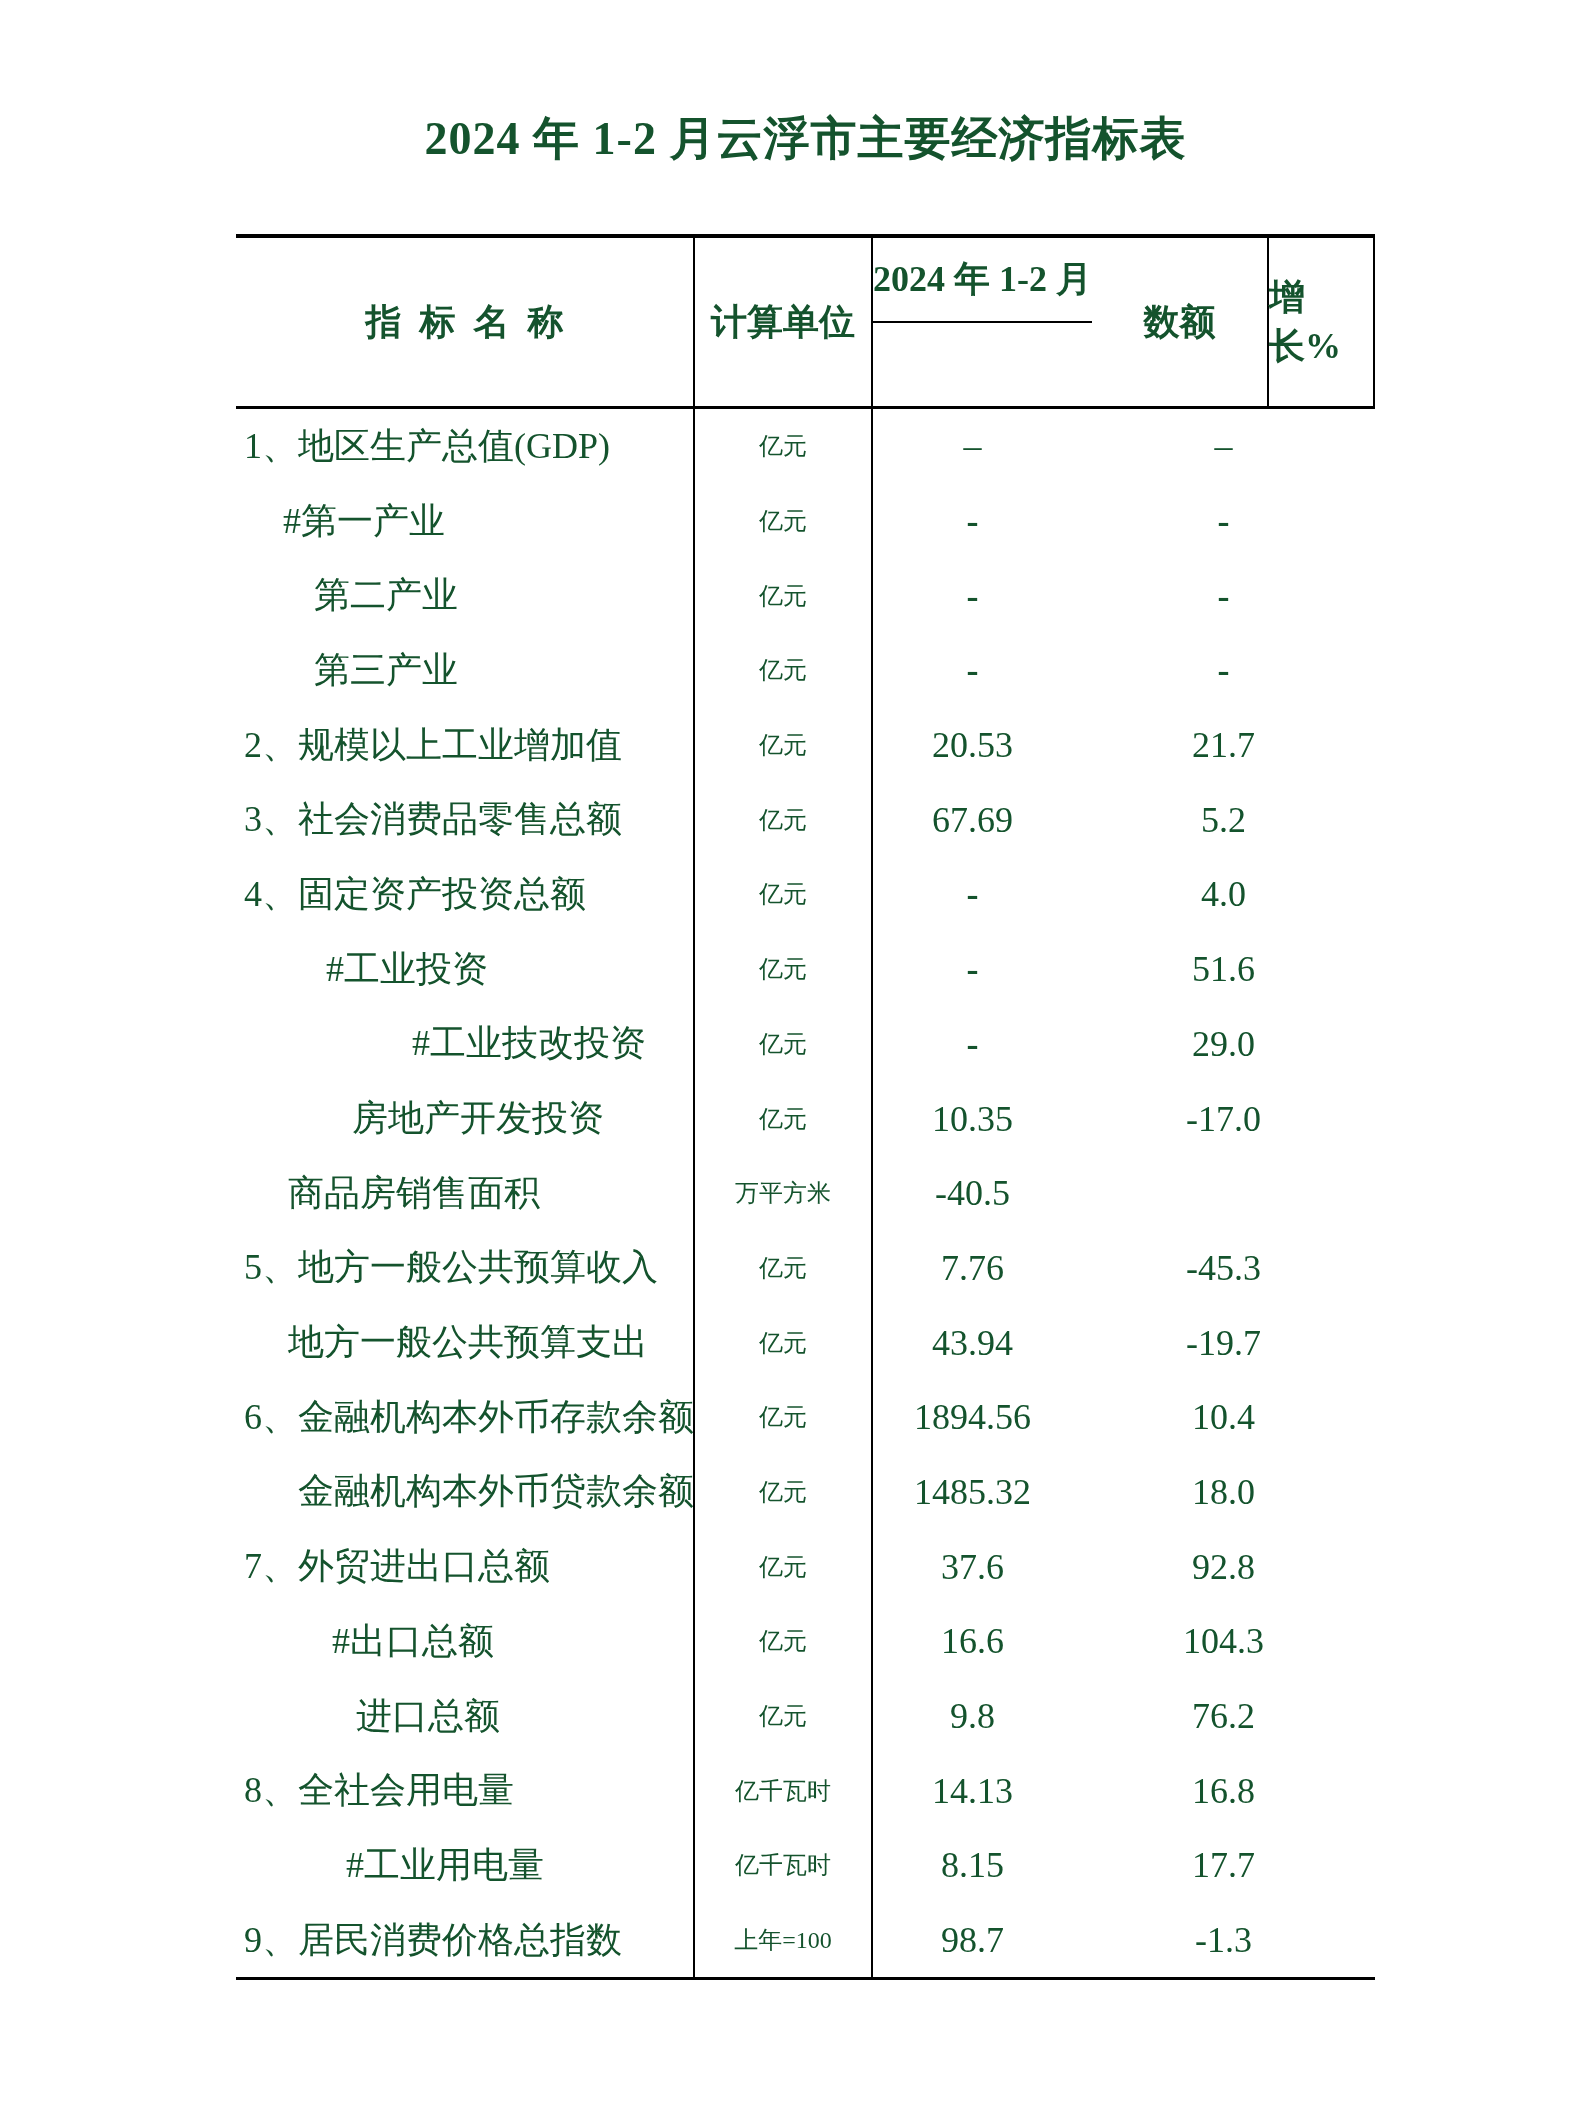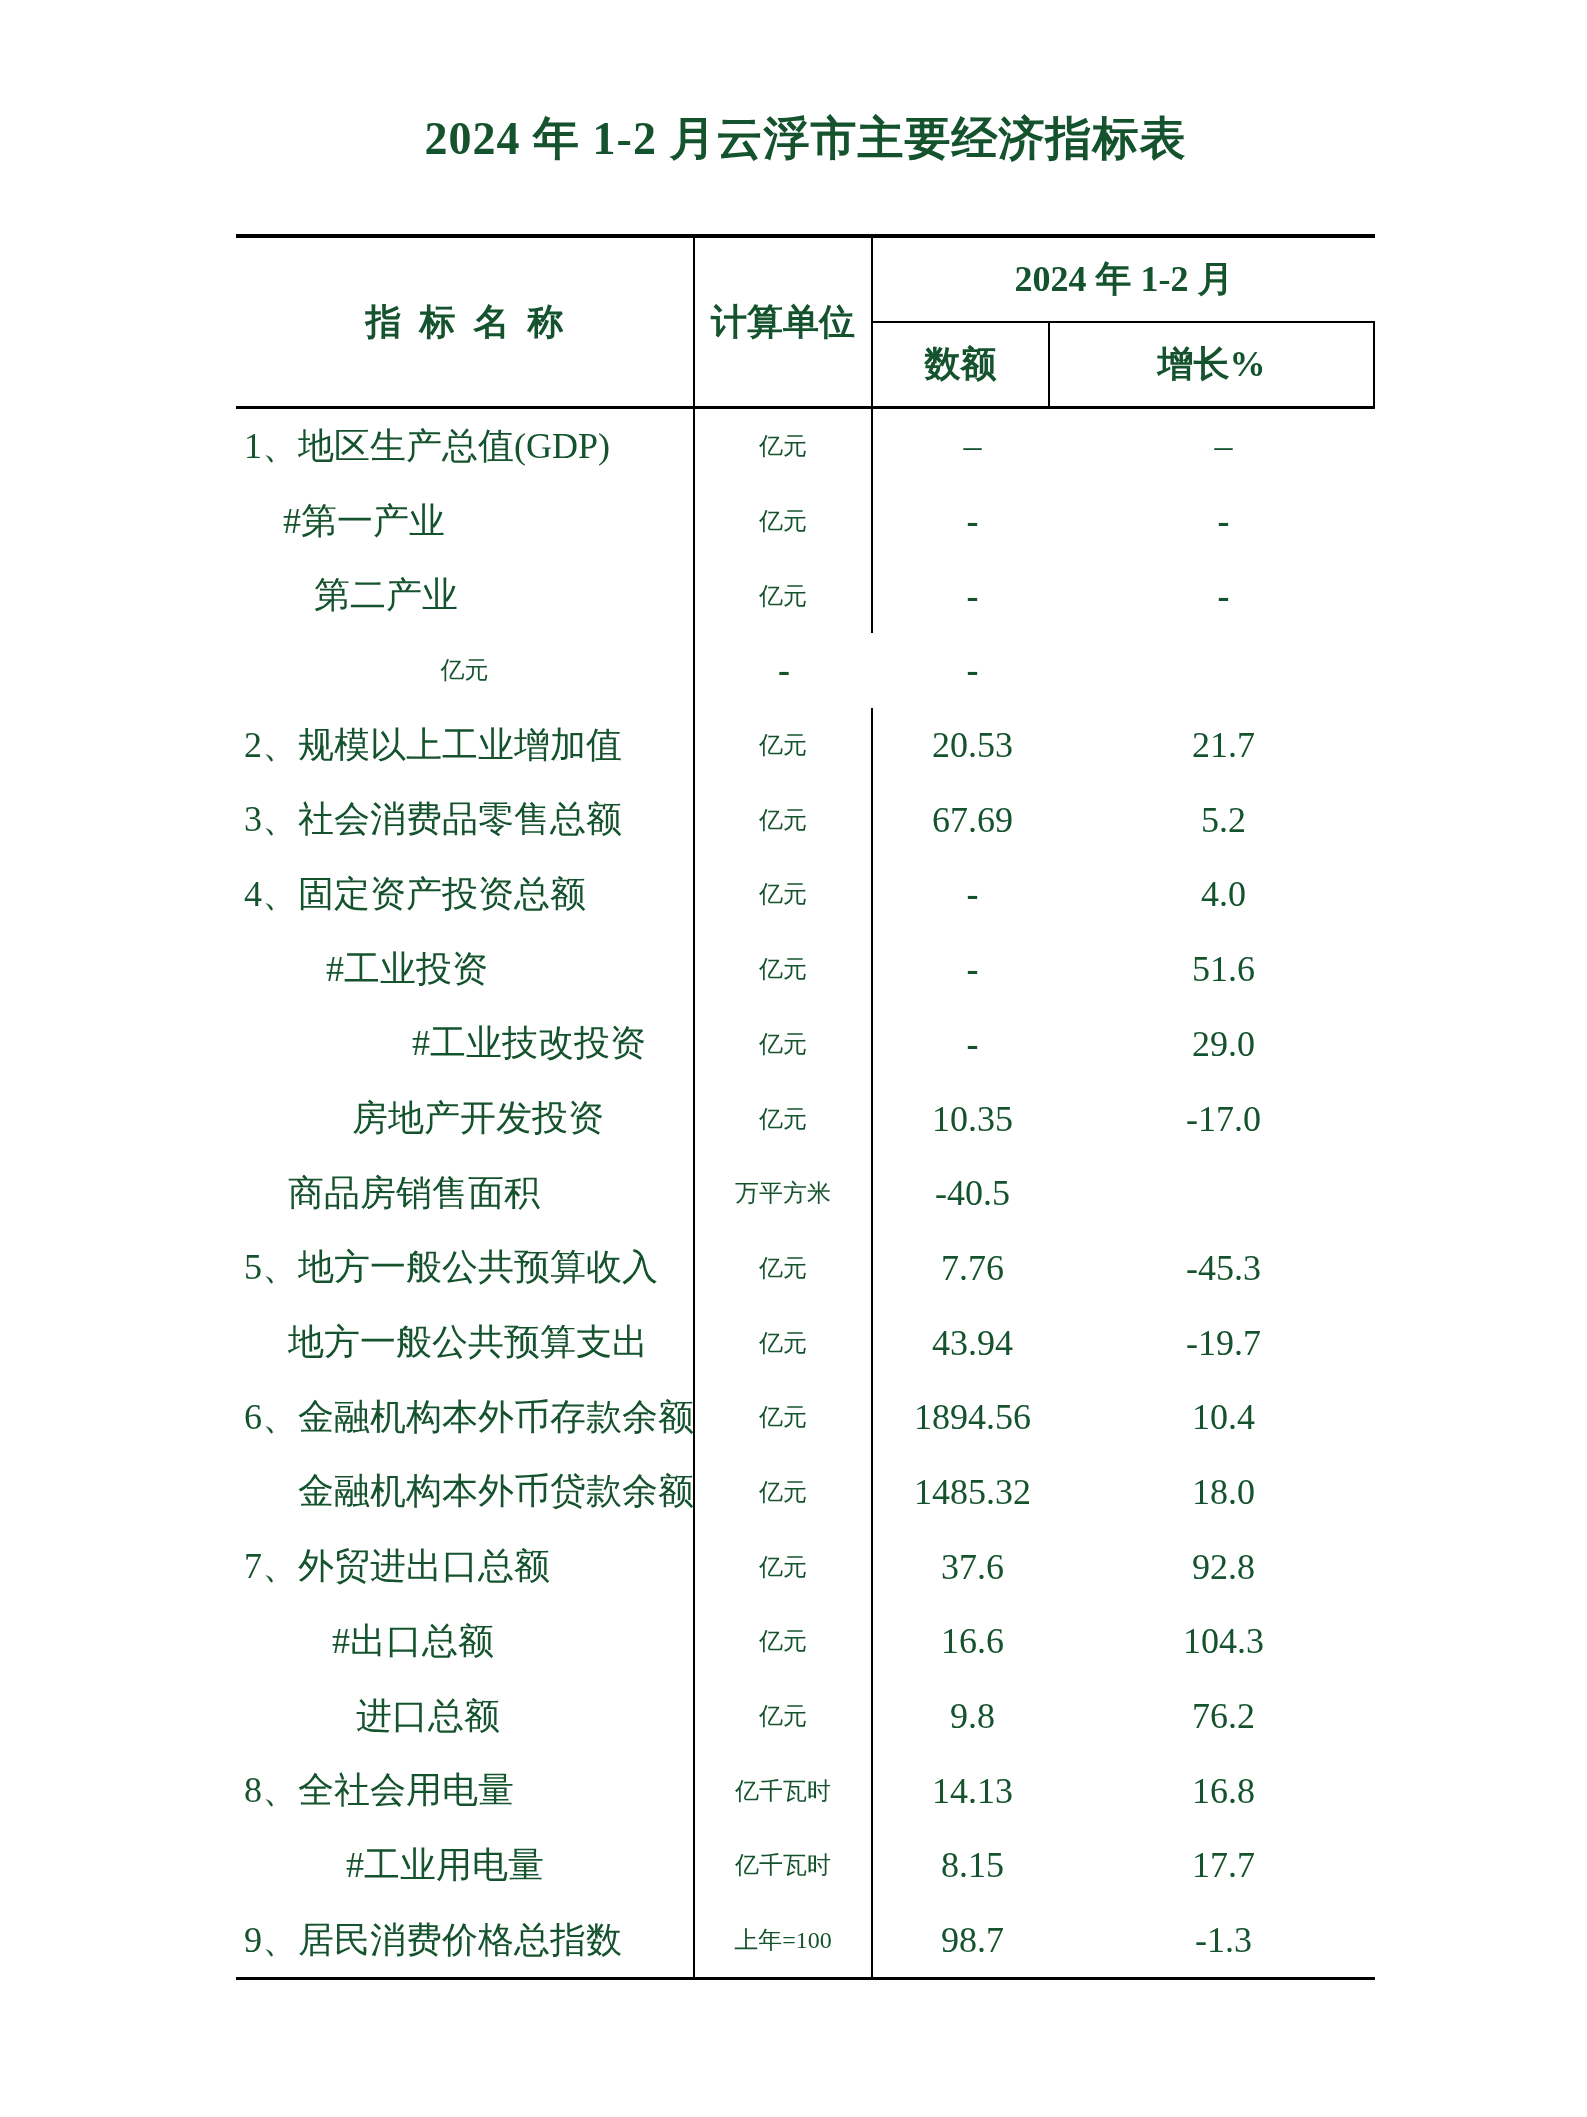--- a/index.html
+++ b/index.html
@@ -49,21 +49,21 @@
   }
   .h-cell {
     display: flex;
     align-items: center;
     justify-content: center;
     box-sizing: border-box;
     white-space: pre;
   }
   .h-indicator { border-right: 2px solid #000; }
   .h-unit      { border-right: 2px solid #000; }
-  .h-right { display: flex; flex-direction: column; }
+  .h-right { display: flex; flex-direction: row; }
   .h-period {
     height: 85px;
     display: flex;
     align-items: center;
     justify-content: center;
     border-bottom: 2px solid #000;
     box-sizing: border-box;
     white-space: pre;
   }
   .h-sub {
@@ -147,20 +147,21 @@
   </div>
 
   <div class="row">
     <div class="cell c-label" style="padding-left: 78px;">第二产业</div>
     <div class="cell c-unit">亿元</div>
     <div class="cell c-amount dash">-</div>
     <div class="cell c-growth dash">-</div>
   </div>
 
   <div class="row">
+    <div class="cell c-label" style="padding-left: 78px;">第三产业</div>
     <div class="cell c-unit">亿元</div>
     <div class="cell c-amount dash">-</div>
     <div class="cell c-growth dash">-</div>
   </div>
 
   <div class="row">
     <div class="cell c-label" style="padding-left: 8px;">2、规模以上工业增加值</div>
     <div class="cell c-unit">亿元</div>
     <div class="cell c-amount">20.53</div>
     <div class="cell c-growth">21.7</div>

